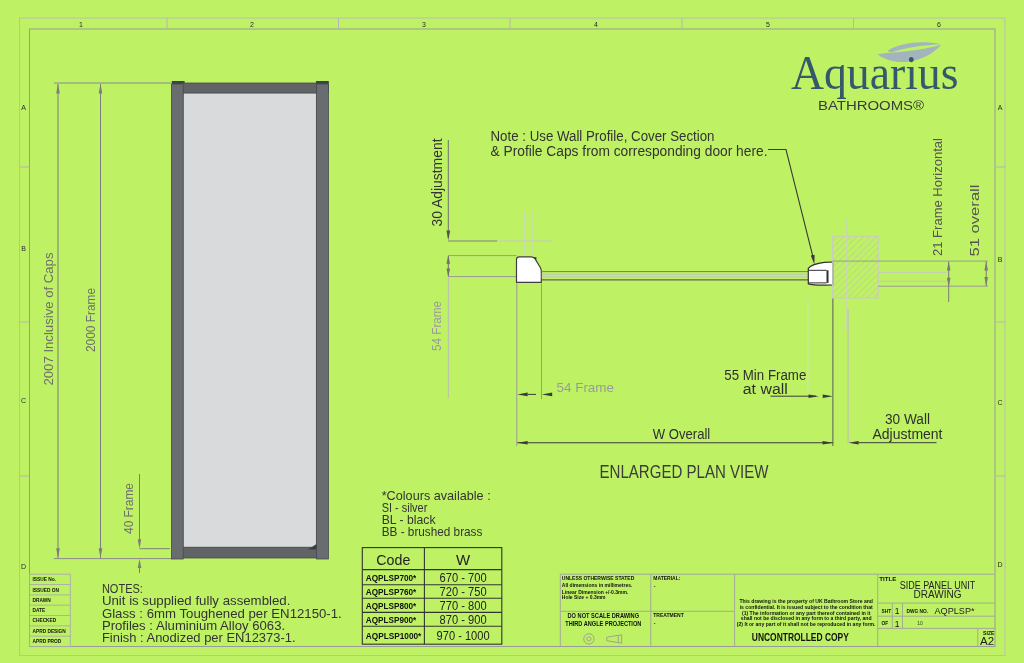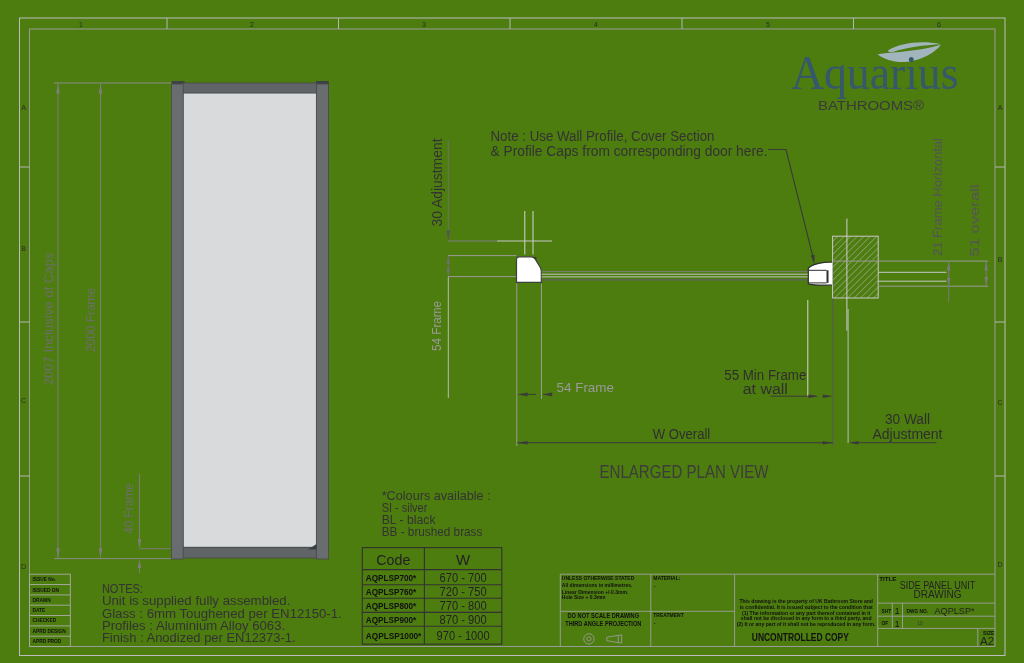--- a/index.html
+++ b/index.html
@@ -1,16 +1,16 @@
 <!DOCTYPE html>
 <html><head>
 <meta charset="utf-8">
 <style>
   html,body{margin:0;padding:0;background:#ffffff;}
-  #sheet{position:relative;width:1024px;height:663px;background:#4d7c0f;overflow:hidden;
+  #sheet{position:relative;width:1024px;height:663px;background:#bef264;overflow:hidden;
          font-family:"Liberation Sans",sans-serif;}
 </style>
 </head>
 <body>
 <div id="sheet">
 <svg width="1024" height="663" viewBox="0 0 1024 663" font-family="Liberation Sans, sans-serif">
 <defs>
 <pattern id="hatch" patternUnits="userSpaceOnUse" width="4.6" height="4.6" patternTransform="rotate(45 0 0)">
   <line x1="0" y1="0" x2="0" y2="4.6" stroke="#b9b9b9" stroke-width="0.9"></line>
 </pattern>

